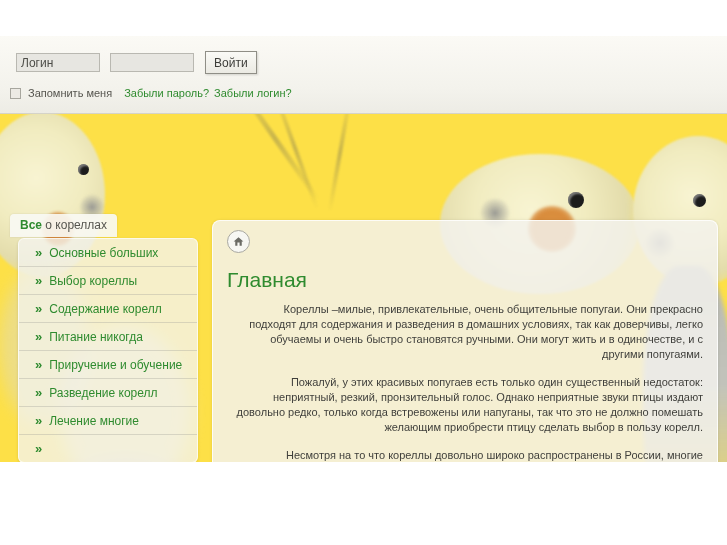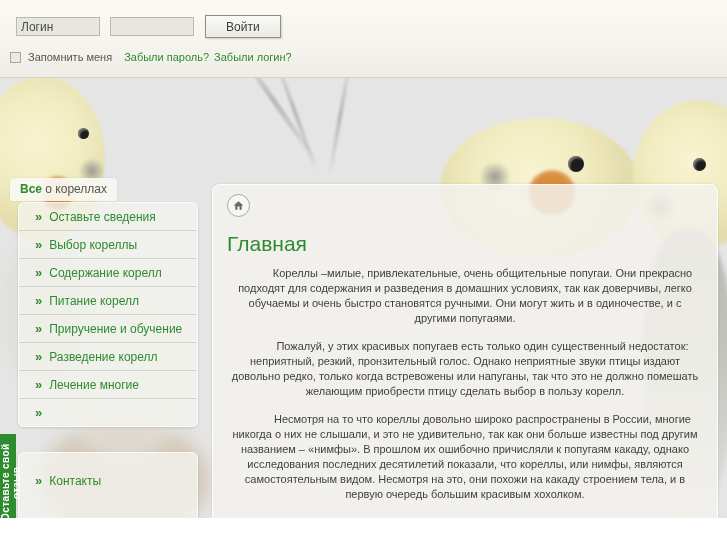--- a/index.html
+++ b/index.html
@@ -1,18 +1,18 @@
 <!DOCTYPE html>
 <html><head>
 <meta charset="utf-8">
 <style>
   * { margin:0; padding:0; box-sizing:border-box; }
   html,body { width:727px; height:545px; }
   body { font-family:"Liberation Sans", sans-serif; overflow:hidden; }
-  .page { position:relative; width:727px; height:518px; background:#e5e5e5; overflow:hidden; }
+  .page { position:relative; width:727px; height:426px; background:#fde047; overflow:hidden;margin-top:36px; }
 
   
   .deco { position:absolute; z-index:1; }
   .head { position:absolute; border-radius:50%;
           background:radial-gradient(circle at 45% 40%, #f8f4d2 0%, #f1ecc0 40%, #e3dcab 70%, rgba(227,220,171,0) 100%);
           filter:blur(1px); }
   .cheek { position:absolute; border-radius:50%;
            background:radial-gradient(circle, #da9140 0%, #d98c3c 55%, rgba(217,140,60,0) 100%);
            filter:blur(1.5px); }
   .eye { position:absolute; border-radius:50%; background:#1c1c1c;
@@ -28,21 +28,21 @@
 
   
   .topbar { position:absolute; left:0; top:0; width:727px; height:78px; z-index:5;
             background:linear-gradient(180deg,#fbfaf5 0%,#f3f2ec 70%,#edece5 100%);
             border-bottom:1px solid #d5d3c8; }
   .login-input { position:absolute; top:17px; height:19px; width:84px;
             background:#e7e6e1; border:1px solid #b9b8b1; font:12px "Liberation Sans",sans-serif;
             color:#4d4d48; padding:0 4px; }
   #login-user { left:16px; }
   #login-pass { left:110px; }
-  .login-btn { position:absolute; left:205px; top:15px; height:23px; padding:0 20px;
+  .login-btn { position:absolute; left:205px; top:15px; height:23px; padding:0 8px;
             background:linear-gradient(180deg,#fafaf6,#ebeae3); border:1px solid #8f8e86;
             font:12px "Liberation Sans",sans-serif; color:#3c3c38; box-shadow:1px 1px 2px rgba(0,0,0,.15); }
   .remember-row { position:absolute; left:10px; top:51px; font:11px "Liberation Sans",sans-serif;
             color:#55544e; display:flex; align-items:flex-end; }
   .checkbox { width:11px; height:11px; background:#eceae4; border:1px solid #a7a69e; margin-right:7px; }
   .remember-label { margin-right:12px; }
   .green-link { color:#2f8b2f; text-decoration:none; margin-right:5px; cursor:pointer; }
 
   
   .nav { position:absolute; right:8px; top:24px; white-space:nowrap; }
@@ -83,21 +83,21 @@
            letter-spacing:.4px; padding:2px 0; cursor:pointer; }
 
   
   .content { position:absolute; left:212px; top:184px; width:506px; height:361px; z-index:3;
            background:rgba(243,242,237,.84); border:1px solid rgba(255,255,255,.8);
            border-radius:8px 8px 0 0; box-shadow:0 0 3px rgba(0,0,0,.1); padding:9px 14px 0; }
   .home-btn { width:23px; height:23px; border-radius:50%; background:#f7f7f3;
            border:1px solid #a9a8a0; display:flex; align-items:center; justify-content:center; cursor:pointer; }
   .content h1 { font:normal 21px "Liberation Sans",sans-serif; color:#2f8b2f; margin:15px 0 10px; }
   .content p { font:11px/15px "Liberation Sans",sans-serif; color:#3f3f3b;
-           text-indent:35px; margin-bottom:13px; text-align:center; }
+           text-indent:35px; margin-bottom:13px; text-align:right; }
 </style>
 </head>
 <body>
 
 <div class="page">
 
   <div class="deco" style="left:-20px; top:76px; width:130px; height:180px;">
     <div class="head" style="left:0; top:0; width:125px; height:165px;"></div>
     <div class="eye" style="left:98px; top:52px; width:11px; height:11px;"></div>
     <div class="cheek" style="left:62px; top:100px; width:32px; height:34px;"></div>
@@ -136,33 +136,33 @@
 
   </div>
 
 
   <div class="side-tab" id="about-tab">
     <b>Все</b><span> о кореллах</span>
   </div>
   <div class="side-box" id="about-box">
     <div class="menu-item">
       <span class="mark">»</span>
-      <span class="lbl">Оставьте сведения</span>
+      <span class="lbl">Основные больших</span>
     </div>
     <div class="menu-item">
       <span class="mark">»</span>
       <span class="lbl">Выбор кореллы</span>
     </div>
     <div class="menu-item">
       <span class="mark">»</span>
       <span class="lbl">Содержание корелл</span>
     </div>
     <div class="menu-item">
       <span class="mark">»</span>
-      <span class="lbl">Питание корелл</span>
+      <span class="lbl">Питание никогда</span>
     </div>
     <div class="menu-item">
       <span class="mark">»</span>
       <span class="lbl">Приручение и обучение</span>
     </div>
     <div class="menu-item">
       <span class="mark">»</span>
       <span class="lbl">Разведение корелл</span>
     </div>
     <div class="menu-item">

